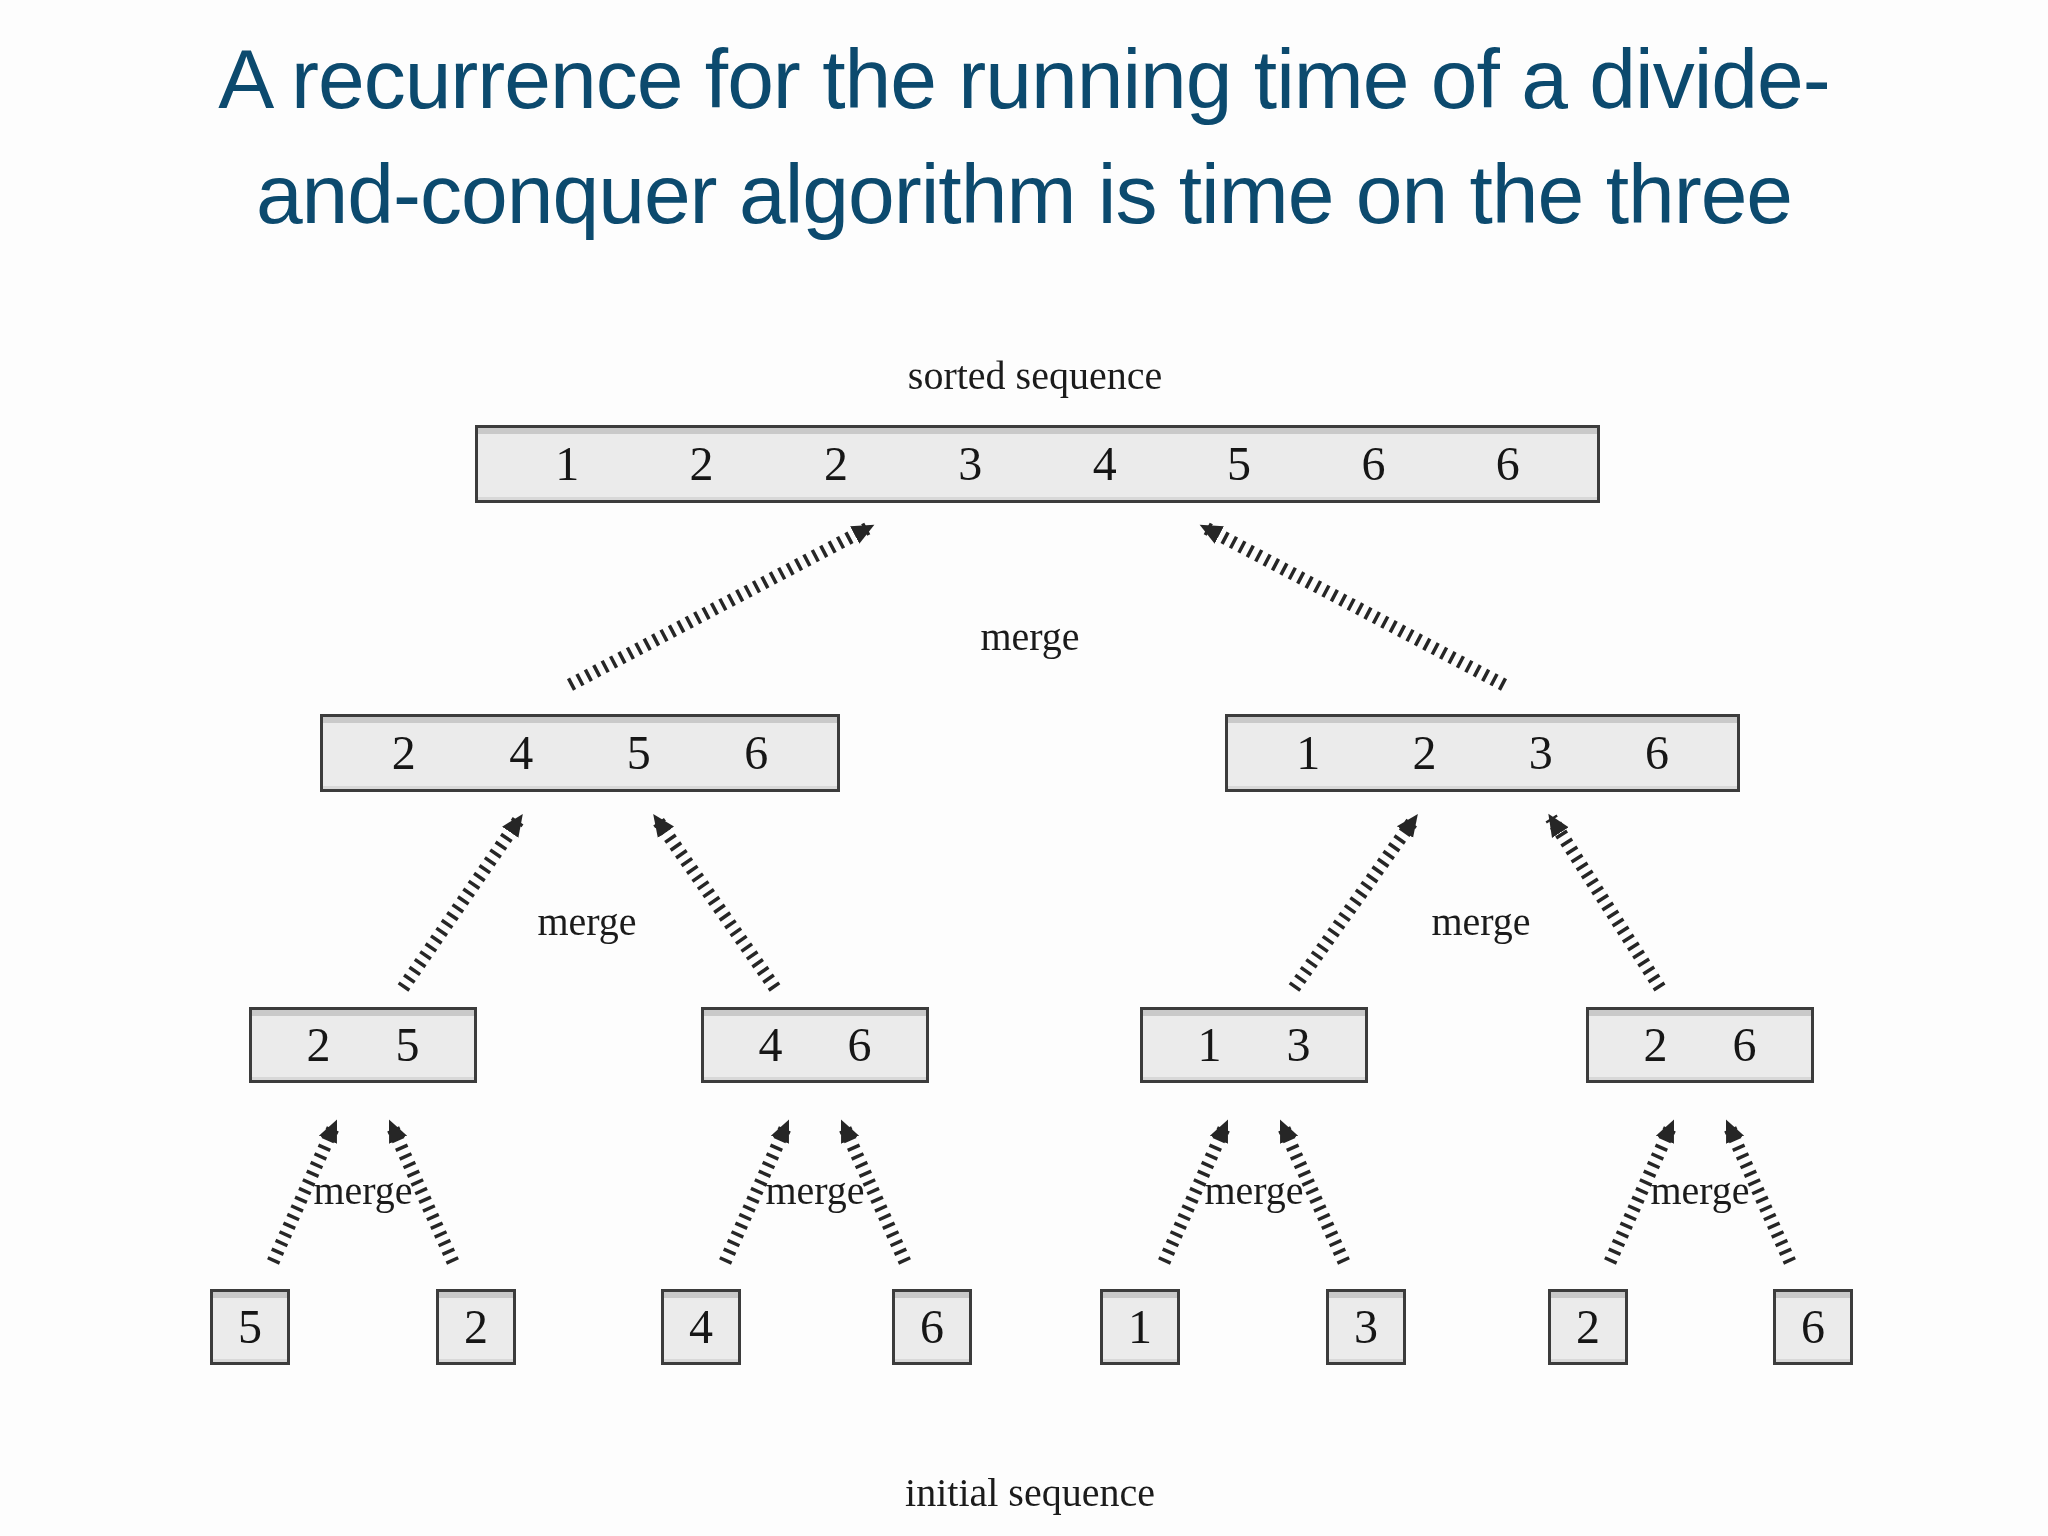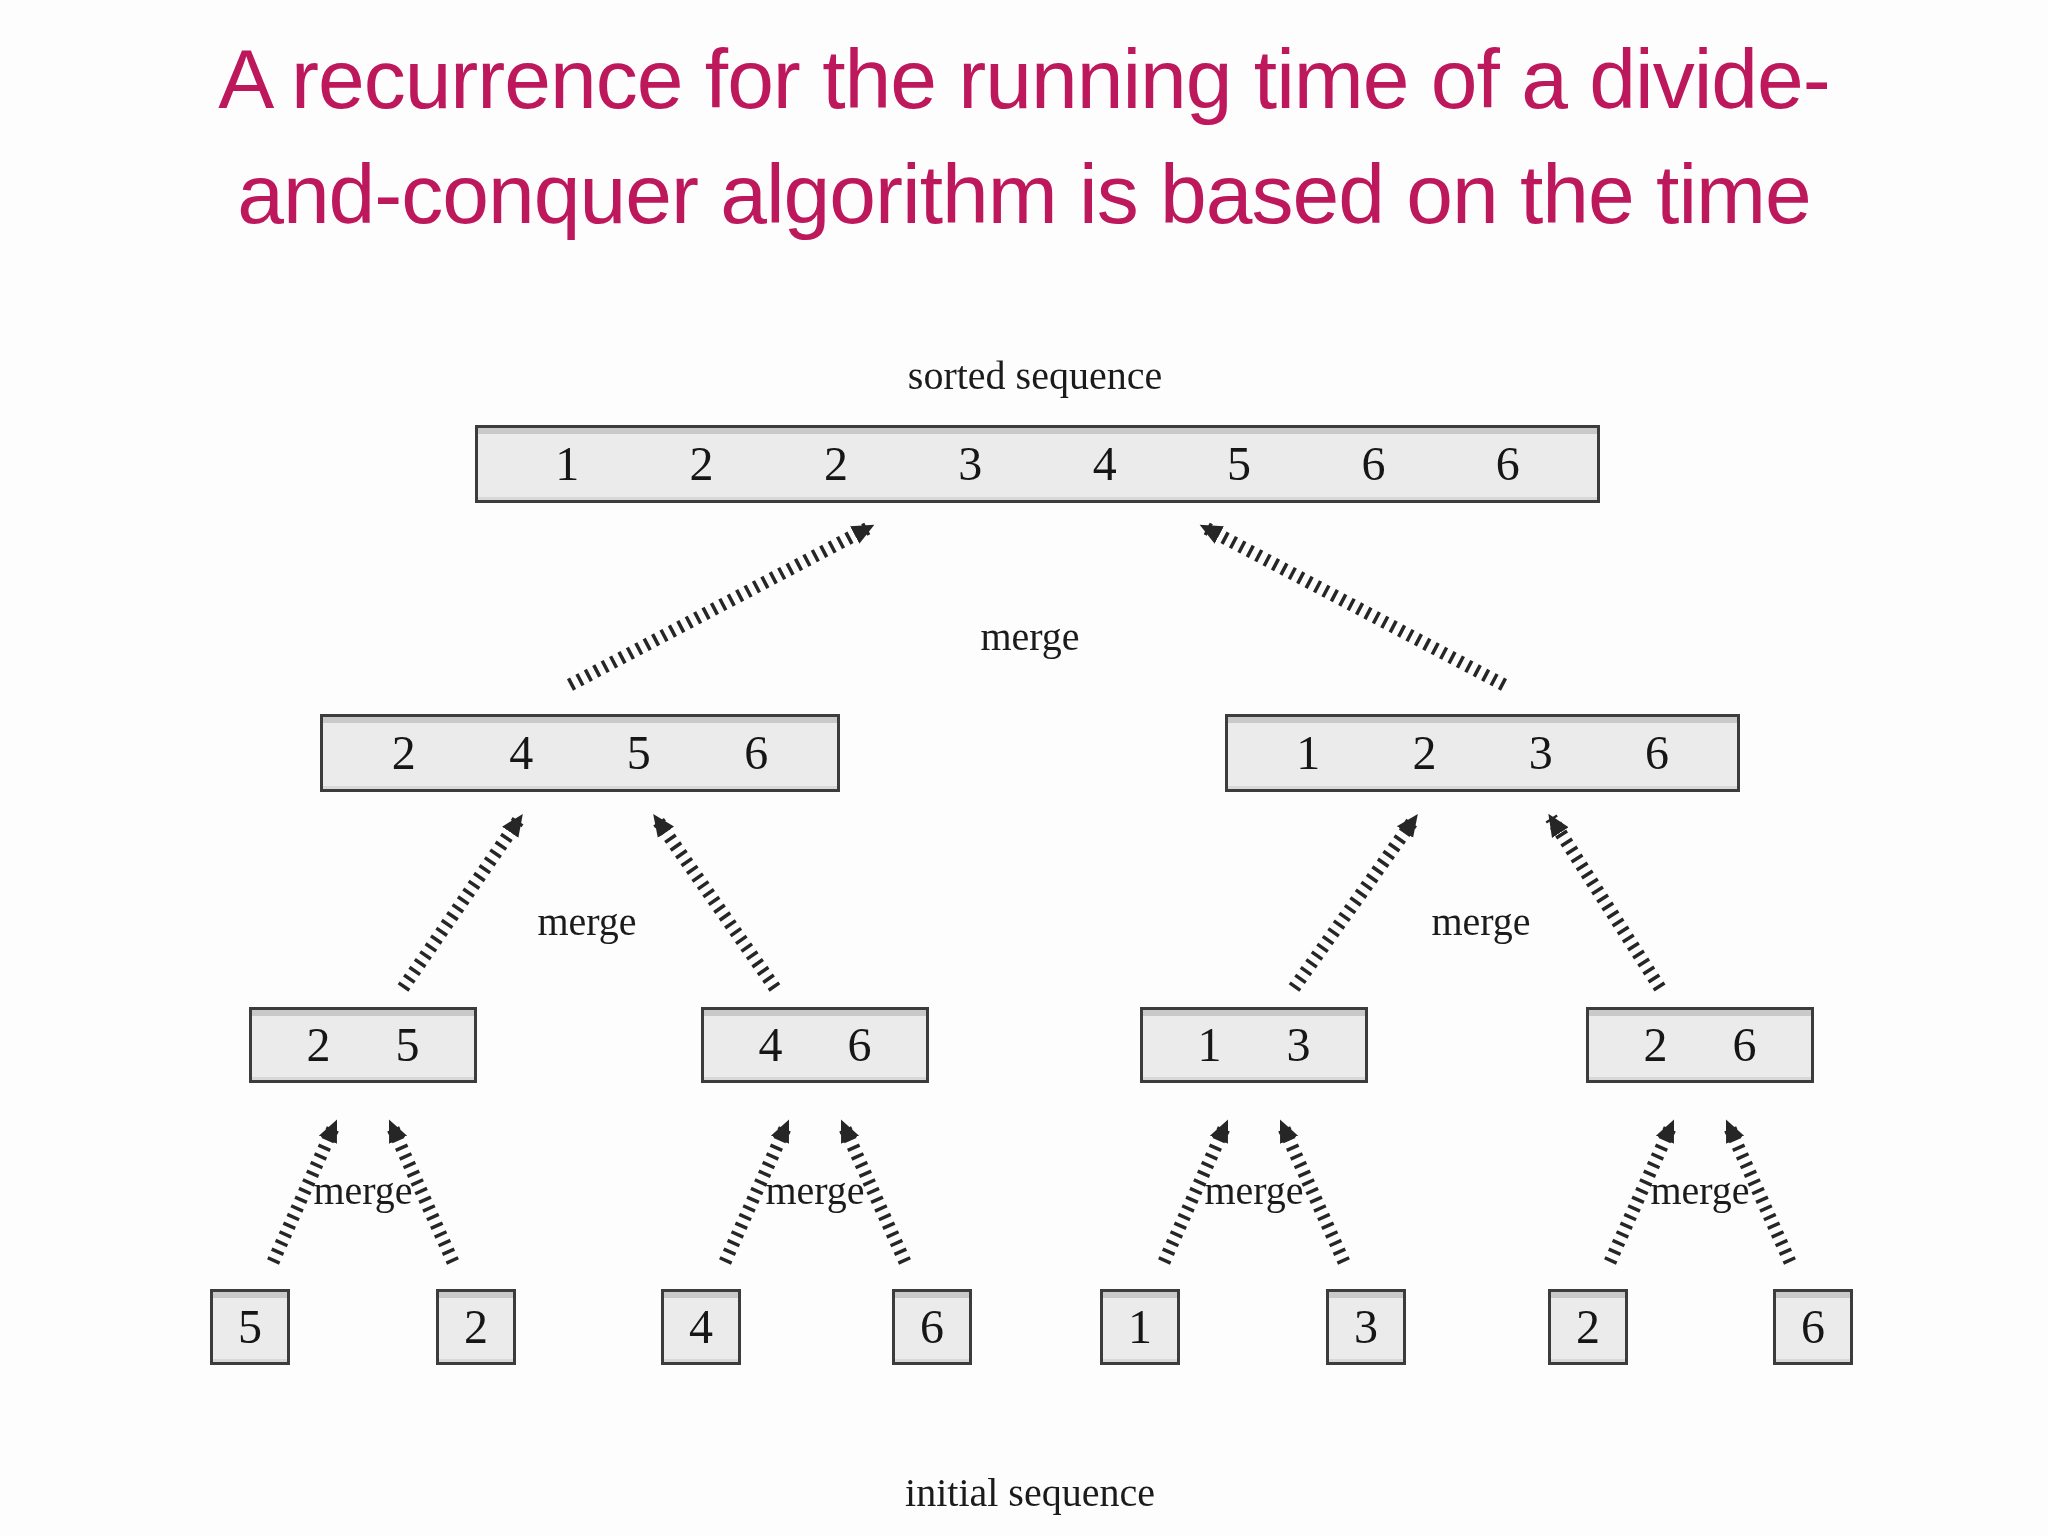--- a/index.html
+++ b/index.html
@@ -11,21 +11,21 @@
   .slide {
     position: relative;
     width: 2048px; height: 1536px;
     background: #fdfdfd;
     overflow: hidden;
   }
   .title {
     position: absolute;
     left: 0; top: 22px; width: 2048px;
     text-align: center;
-    color: #be185d;
+    color: #0c4a6e;
     font-size: 84px;
     line-height: 115px;
     letter-spacing: -1px;
     font-weight: 400;
   }
   .diagram {
     position: absolute; left: 0; top: 0;
     width: 2048px; height: 1536px;
     font-family: "Liberation Serif", serif;
     color: #1b1b1b;
@@ -64,21 +64,21 @@
     stroke-dasharray: 3.5 6;
   }
 </style>
 </head>
 <body>
 
 <div class="slide">
 
   <div class="title">
     <div>A recurrence for the running time of a divide-</div>
-    <div>and-conquer algorithm is based on the time</div>
+    <div>and-conquer algorithm is time on the three</div>
   </div>
 
   <div class="diagram">
 
     <svg class="arrows" viewBox="0 0 2048 1536" xmlns="http://www.w3.org/2000/svg">
       <defs>
         <marker id="ah" viewBox="0 0 10 10" refX="7" refY="5" markerWidth="1.9" markerHeight="1.9" orient="auto">
           <path d="M0,1 L9,5 L0,9 z" fill="#262626"></path>
         </marker>
       </defs>

